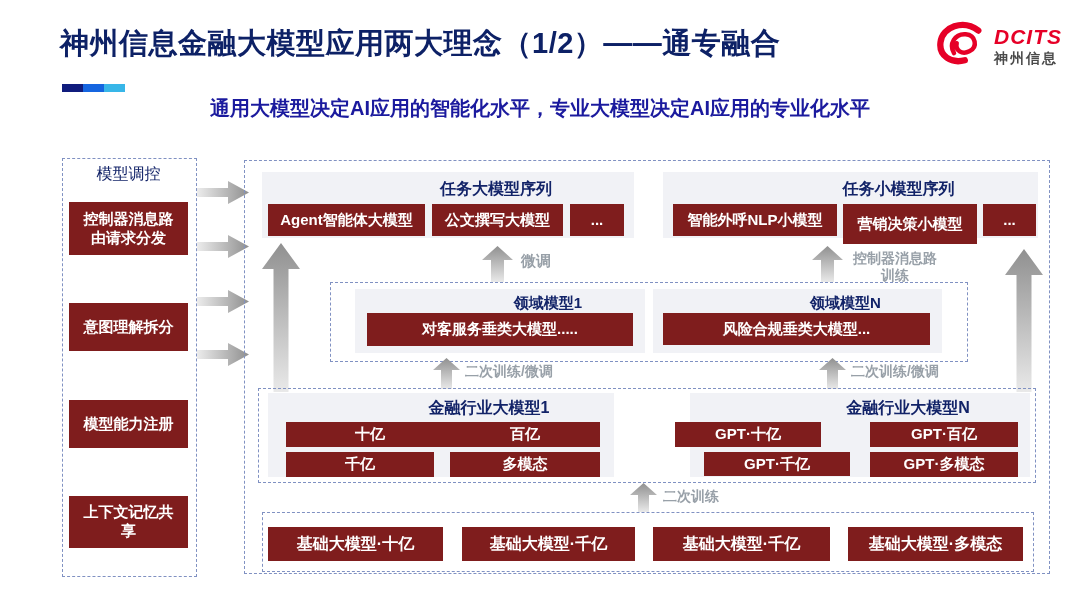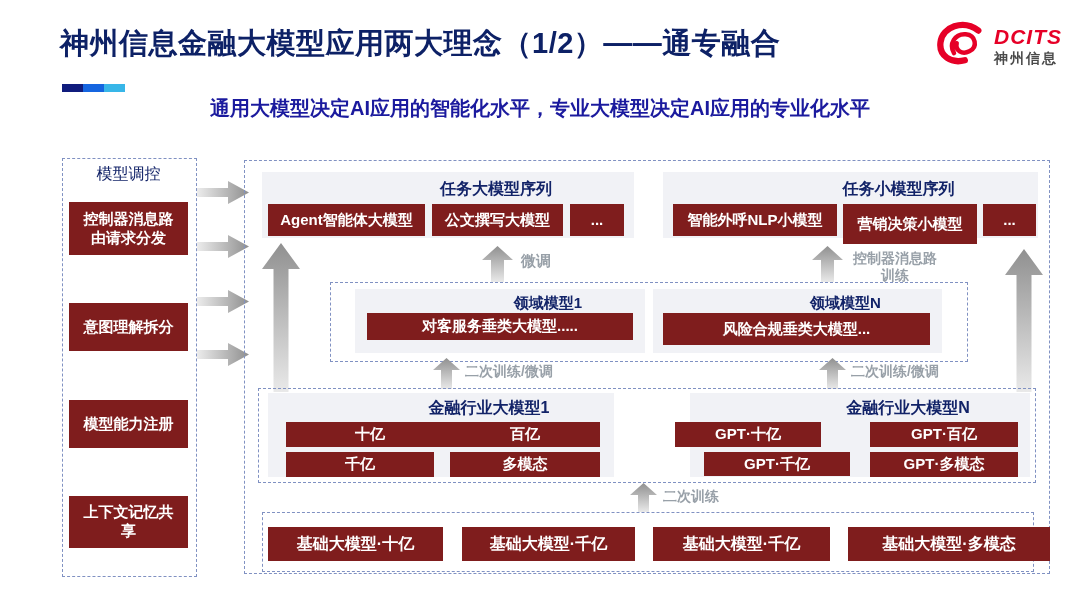--- a/index.html
+++ b/index.html
@@ -115,21 +115,21 @@
   <svg class="abs" style="left:812px;top:246px" width="31" height="36" viewBox="0 0 31 36" preserveAspectRatio="none">
       <polygon points="15.5,0 0,14 9,14 9,36 22,36 22,14 31,14" fill="url(#gU)"></polygon>
     </svg>
   <div class="glabel pre" style="left:843px;top:250px;width:104px;text-align:center;font-size:14px;line-height:1.2">控制器消息路
 训练</div>
 
   <div class="dashed" style="left:330px;top:282px;width:636px;height:78px"></div>
   <div class="panel" style="left:355px;top:289px;width:290px;height:64px">
     <div class="ptitle" style="top:5px;font-size:15px">领域模型1</div>
   </div>
-  <div class="bluebox" style="left:367px;top:313px;width:266px;height:27px;font-size:15px">对客服务垂类大模型.....</div>
+  <div class="bluebox" style="left:367px;top:313px;width:266px;height:33px;font-size:15px">对客服务垂类大模型.....</div>
   <div class="panel" style="left:653px;top:289px;width:289px;height:64px">
     <div class="ptitle" style="top:5px;font-size:15px">领域模型N</div>
   </div>
   <div class="bluebox" style="left:663px;top:313px;width:267px;height:32px;font-size:15px">风险合规垂类大模型...</div>
 
   <svg class="abs" style="left:433px;top:358px" width="27" height="31" viewBox="0 0 27 31" preserveAspectRatio="none">
       <polygon points="13.5,0 0,12 8,12 8,31 19,31 19,12 27,12" fill="url(#gU)"></polygon>
     </svg>
   <div class="glabel" style="left:465px;top:363px;font-size:14px">二次训练/微调</div>
   <svg class="abs" style="left:819px;top:358px" width="27" height="31" viewBox="0 0 27 31" preserveAspectRatio="none">
@@ -156,15 +156,15 @@
 
   <svg class="abs" style="left:630px;top:483px" width="27" height="29" viewBox="0 0 27 29" preserveAspectRatio="none">
       <polygon points="13.5,0 0,12 8,12 8,29 19,29 19,12 27,12" fill="url(#gU)"></polygon>
     </svg>
   <div class="glabel" style="left:663px;top:488px;font-size:14px">二次训练</div>
 
   <div class="dashed" style="left:262px;top:512px;width:770px;height:58px"></div>
   <div class="bluebox" style="left:268px;top:527px;width:175px;height:34px;font-size:16px">基础大模型·十亿</div>
   <div class="bluebox" style="left:462px;top:527px;width:173px;height:34px;font-size:16px">基础大模型·千亿</div>
   <div class="bluebox" style="left:653px;top:527px;width:177px;height:34px;font-size:16px">基础大模型·千亿</div>
-  <div class="bluebox" style="left:848px;top:527px;width:202px;height:34px;font-size:16px">基础大模型·多模态</div>
+  <div class="bluebox" style="left:848px;top:527px;width:175px;height:34px;font-size:16px">基础大模型·多模态</div>
 
 </div>
 
 </body></html>

